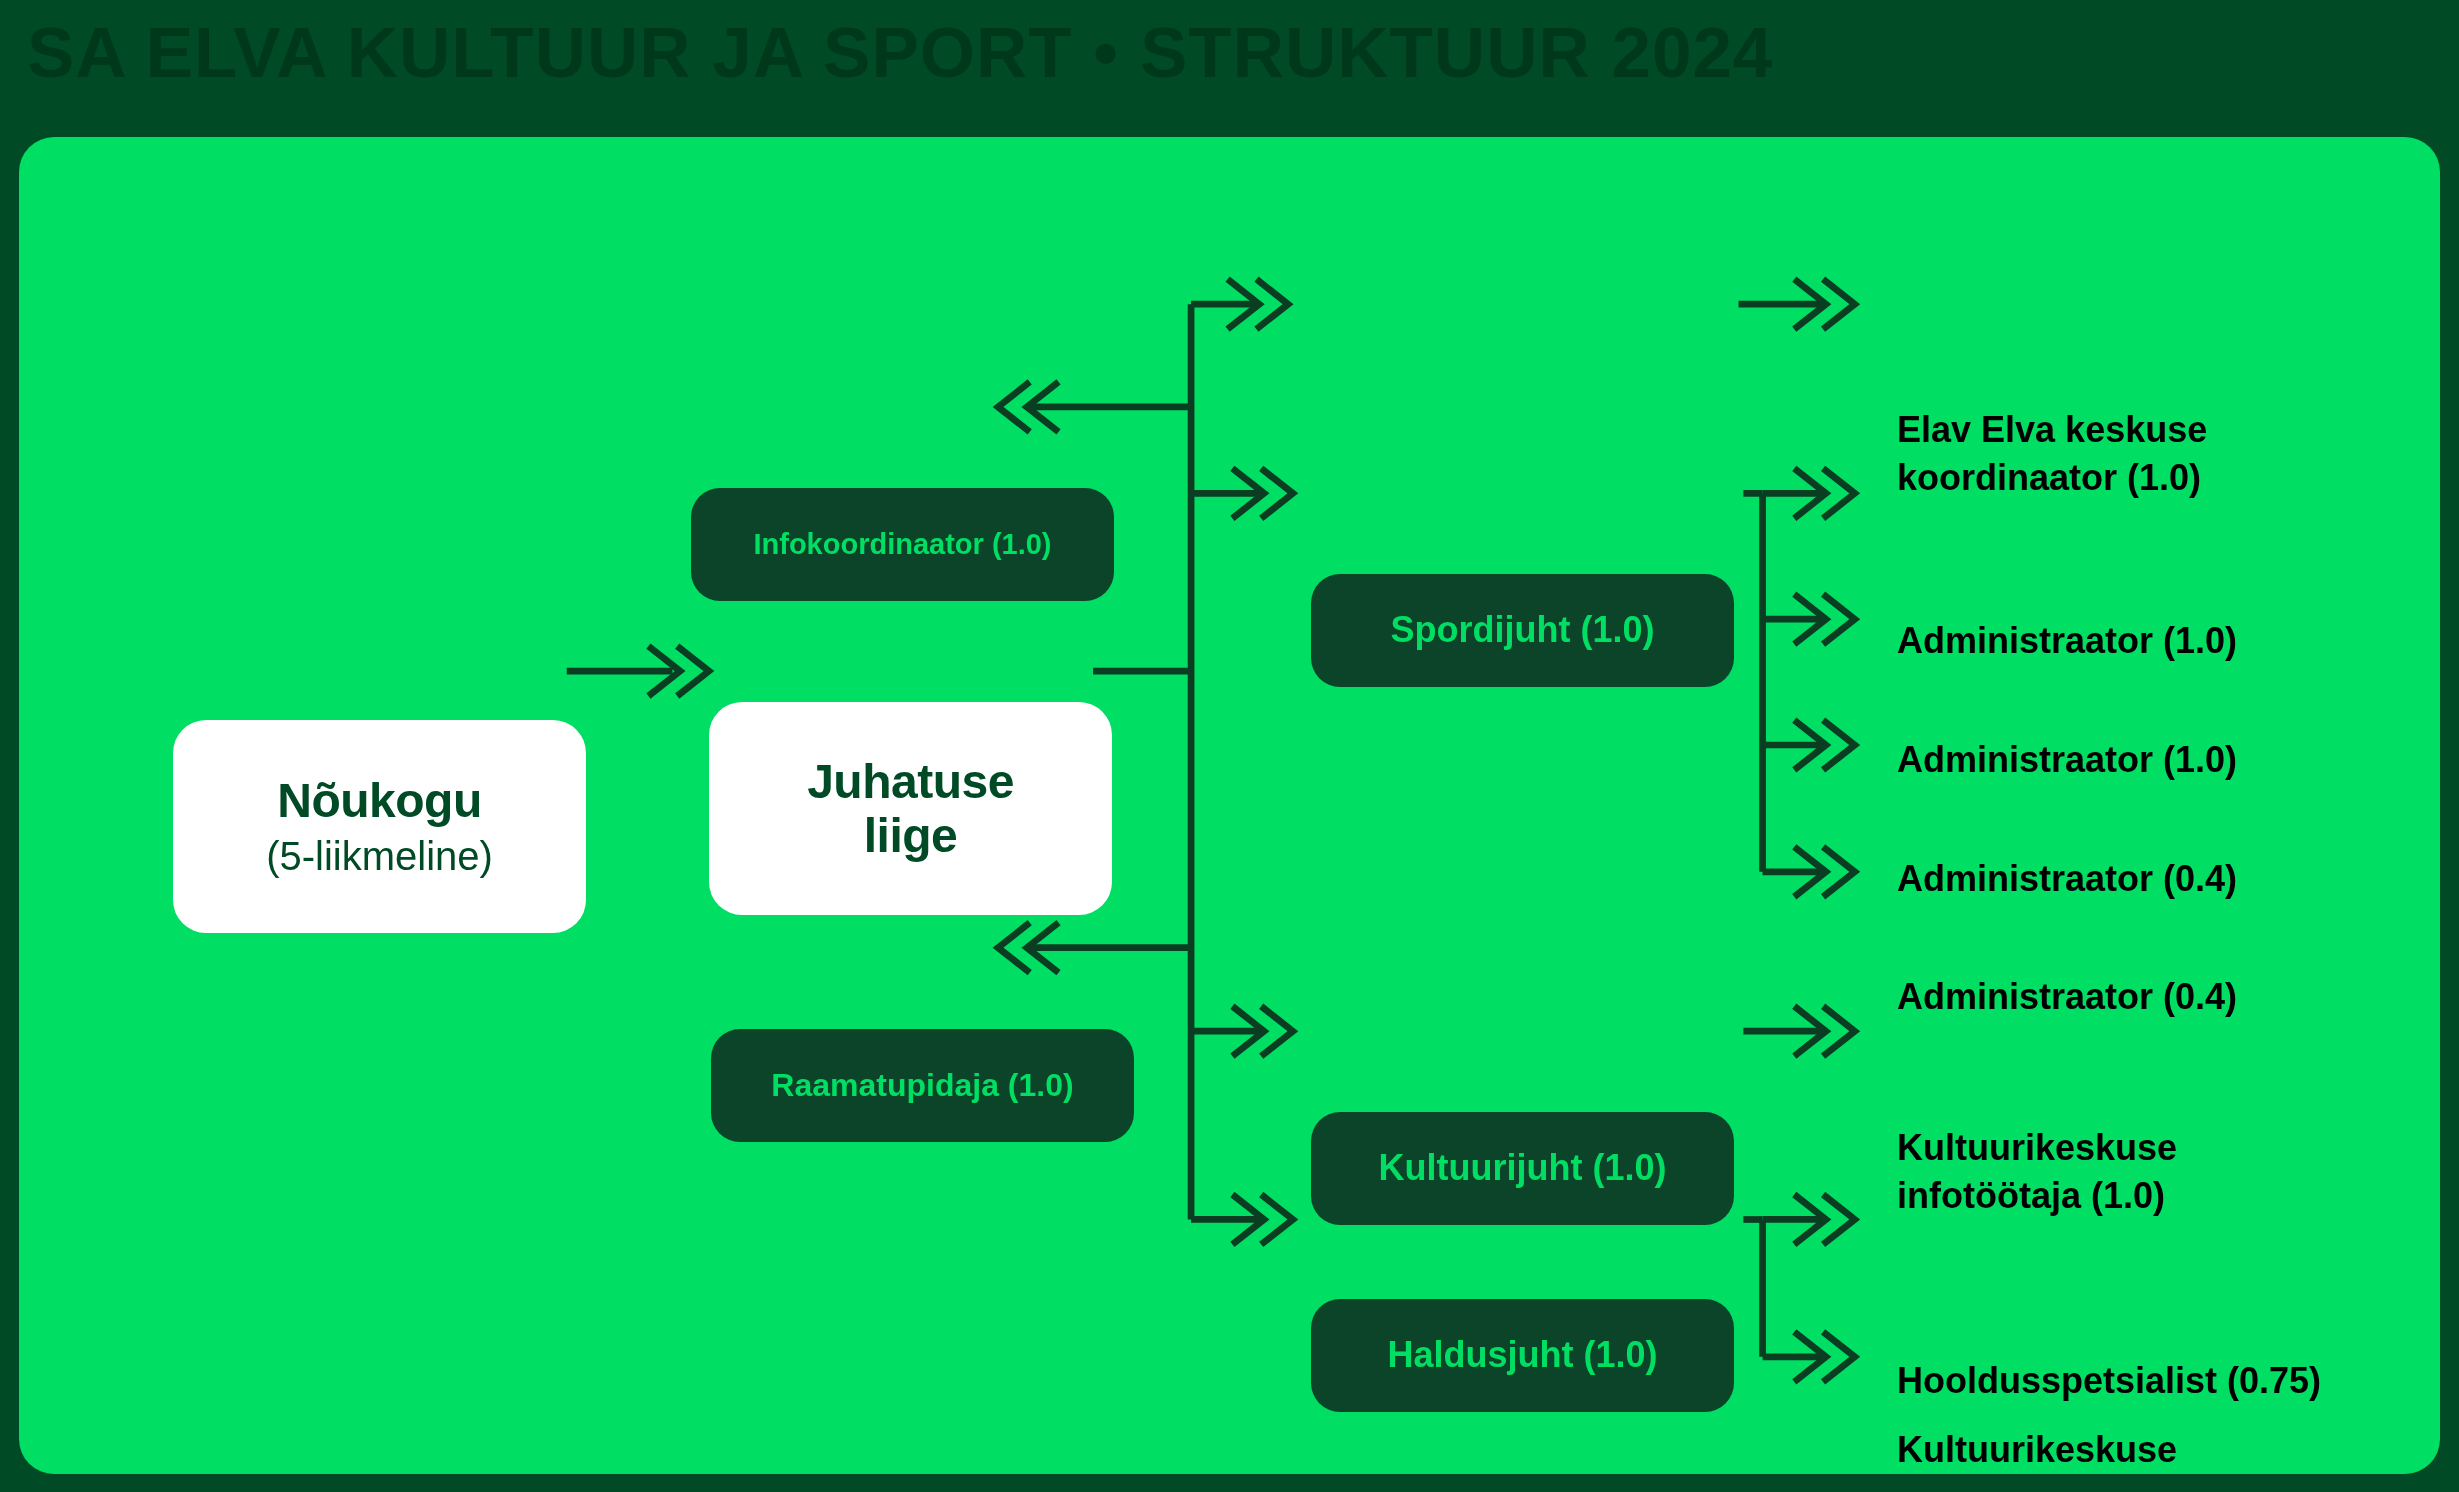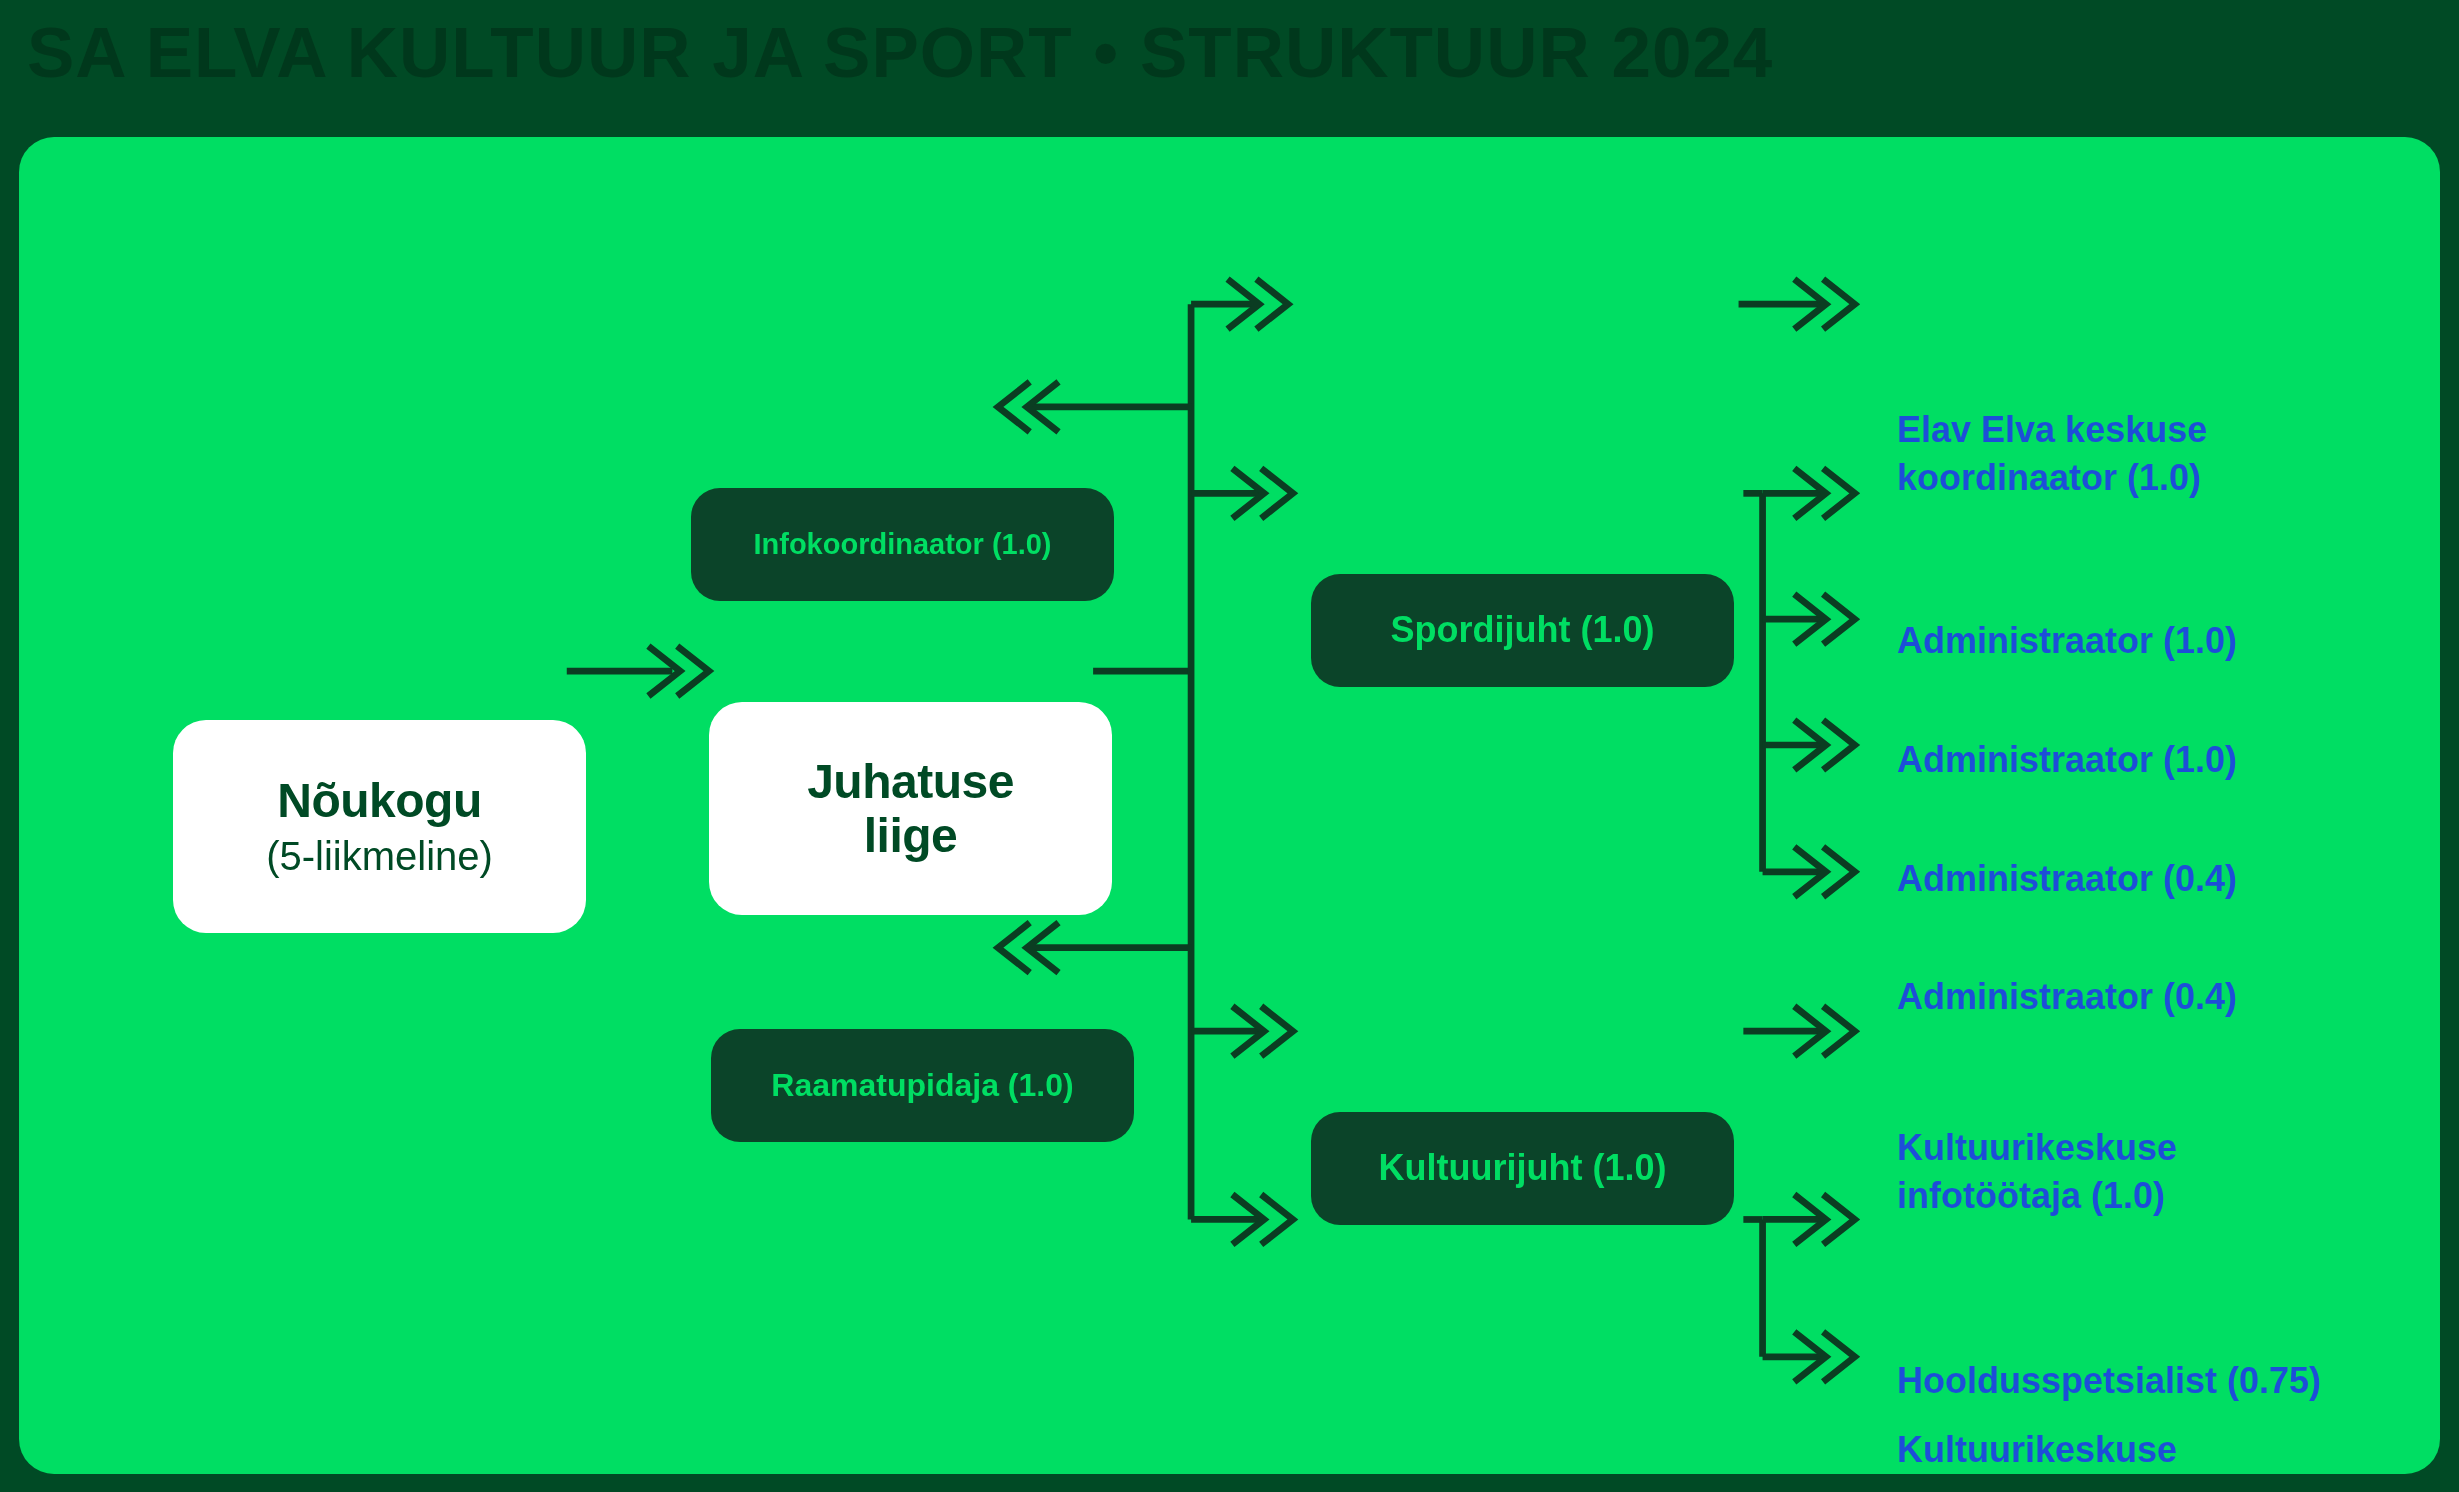--- a/index.html
+++ b/index.html
@@ -84,21 +84,21 @@
   #node-info        { left: 672px;  top: 351px;  width: 423px; height: 113px; font-size: 29px; }
   #node-raamat      { left: 672px;  top: 892px;  width: 423px; height: 113px; font-size: 32px; margin-left: 20px; }
   #node-turismi     { left: 1287px; top: 242px;  width: 423px; height: 125px; font-size: 36px; flex-direction: column; }
   #node-spordijuht  { left: 1292px; top: 437px;  width: 423px; height: 113px; font-size: 36px; text-align: center; }
   #node-kultuurijuht{ left: 1292px; top: 975px; width: 423px; height: 113px; font-size: 36px; }
   #node-haldusjuht  { left: 1292px; top: 1162px; width: 423px; height: 113px; font-size: 36px; }
 
   
   .leaf {
     position: absolute;
-    color: #1d4ed8;
+    color: #000000;
     font-size: 36px;
     font-weight: 700;
     line-height: 1.32;
     white-space: pre-line;
   }
   #leaf-elav    { left: 1878px; top: 269px;  width: 452px; }
   #leaf-adm1    { left: 1878px; top: 480px;  width: 452px; }
   #leaf-adm2    { left: 1878px; top: 599px;  width: 452px; }
   #leaf-adm3    { left: 1878px; top: 718px;  width: 452px; }
   #leaf-adm4    { left: 1878px; top: 836px;  width: 452px; }
@@ -219,20 +219,23 @@
 
 
     <div class="node node-dark" id="node-spordijuht">
       <span>Spordijuht (1.0)</span>
     </div>
 
     <div class="node node-dark" id="node-kultuurijuht">
       <span>Kultuurijuht (1.0)</span>
     </div>
 
+    <div class="node node-dark" id="node-haldusjuht">
+      <span>Haldusjuht (1.0)</span>
+    </div>
 
     <div class="leaf" id="leaf-elav">Elav Elva keskuse
 koordinaator (1.0)</div>
     <div class="leaf" id="leaf-adm1">Administraator (1.0)</div>
     <div class="leaf" id="leaf-adm2">Administraator (1.0)</div>
     <div class="leaf" id="leaf-adm3">Administraator (0.4)</div>
     <div class="leaf" id="leaf-adm4">Administraator (0.4)</div>
     <div class="leaf" id="leaf-infotoo">Kultuurikeskuse
 infotöötaja (1.0)</div>
     <div class="leaf" id="leaf-hooldus">Hooldusspetsialist (0.75)</div>

